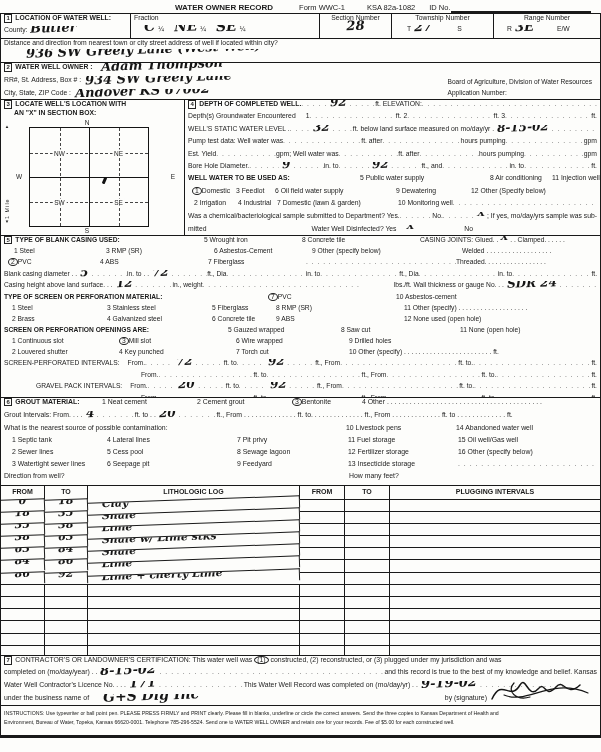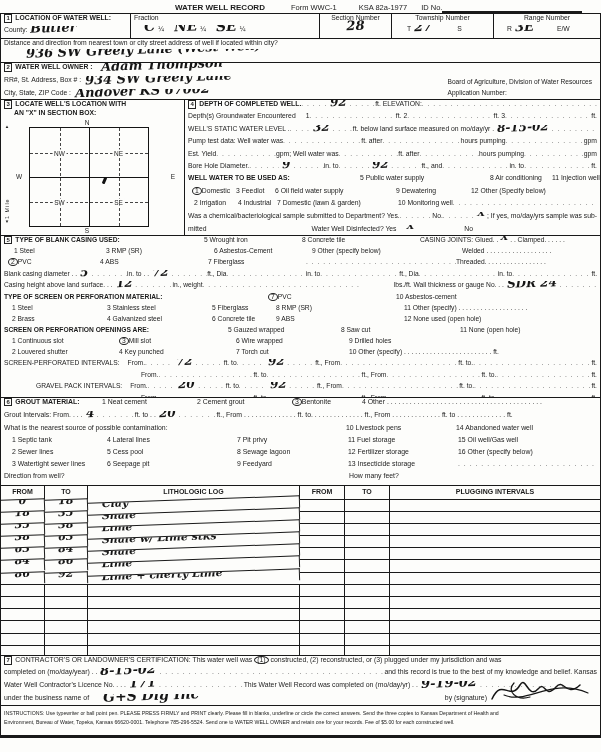--- a/index.html
+++ b/index.html
@@ -30,25 +30,25 @@
 .small{font-size:5.2px;}
 .agency{position:absolute;right:8px;top:13px;font-size:6.6px;line-height:11px;text-align:left;}
 </style>
 </head>
 <body>
 
 <div class="page">
 
   <div class="ln" style="height:14px;align-items:center;">
     <span style="width:172px;"></span>
-    <span class="b" style="font-size:8px;">WATER WELL RECORD</span>
+    <span class="b" style="font-size:8px;">WATER OWNER RECORD</span>
     <span style="width:26px;"></span>
     <span style="font-size:7.5px;">Form WWC-1</span>
     <span style="width:22px;"></span>
-    <span style="font-size:7.5px;">KSA 82a-1977</span>
+    <span style="font-size:7.5px;">KSA 82a-1082</span>
     <span style="width:14px;"></span>
     <span style="font-size:7.5px;">ID No.</span>
     <span style="width:140px;border-bottom:2px solid #1a1a1a;height:9px;"></span>
   </div>
 
   <div class="sec" style="height:27px;display:flex;">
     <div style="width:129px;">
       <div class="ln" style="height:12px;">
           <span class="secnum">1</span>
           <span class="b">LOCATION OF WATER WELL:</span>

